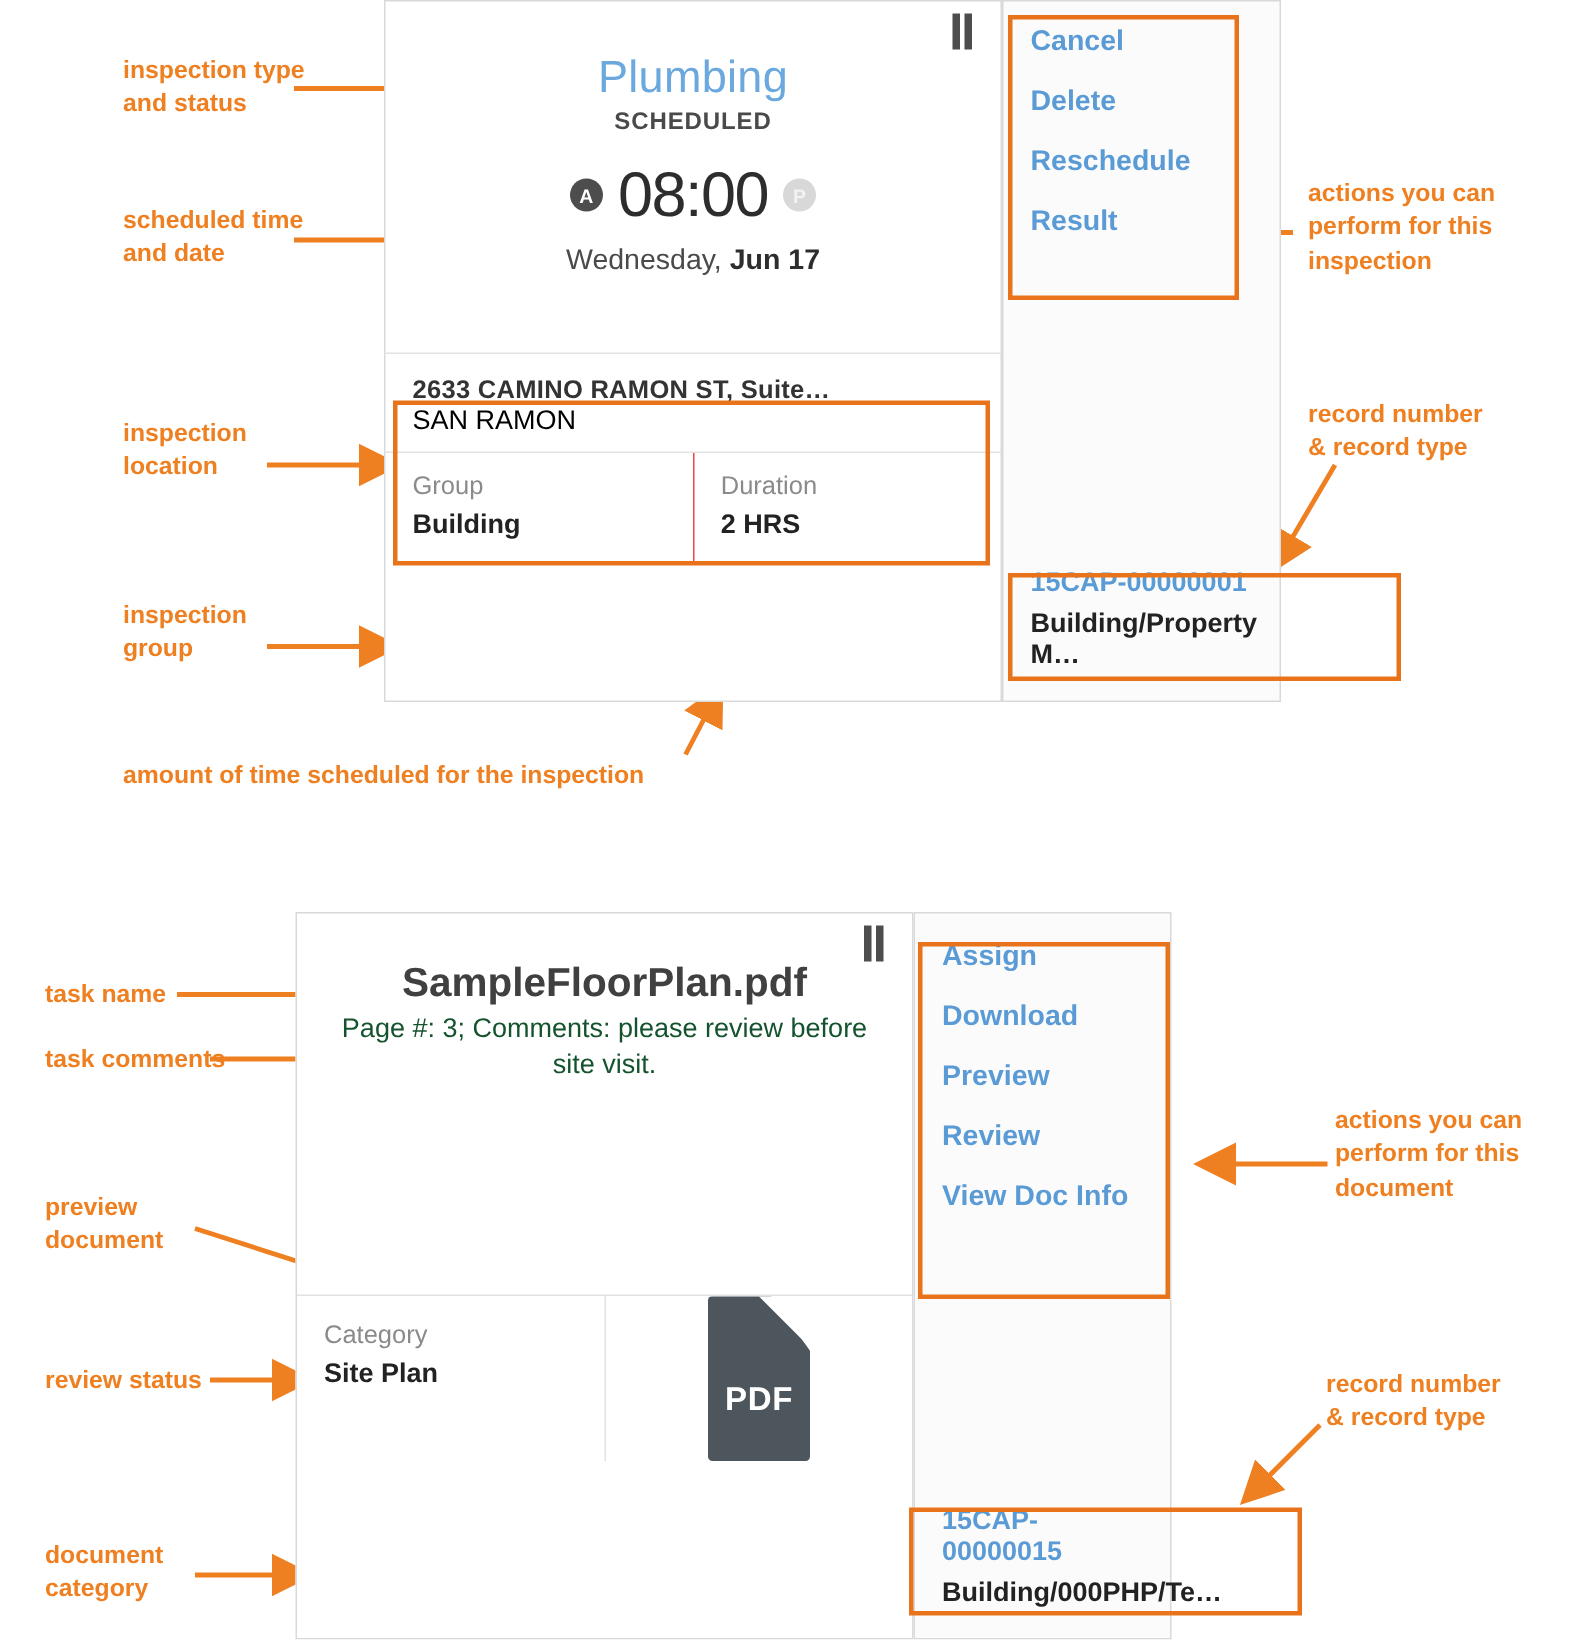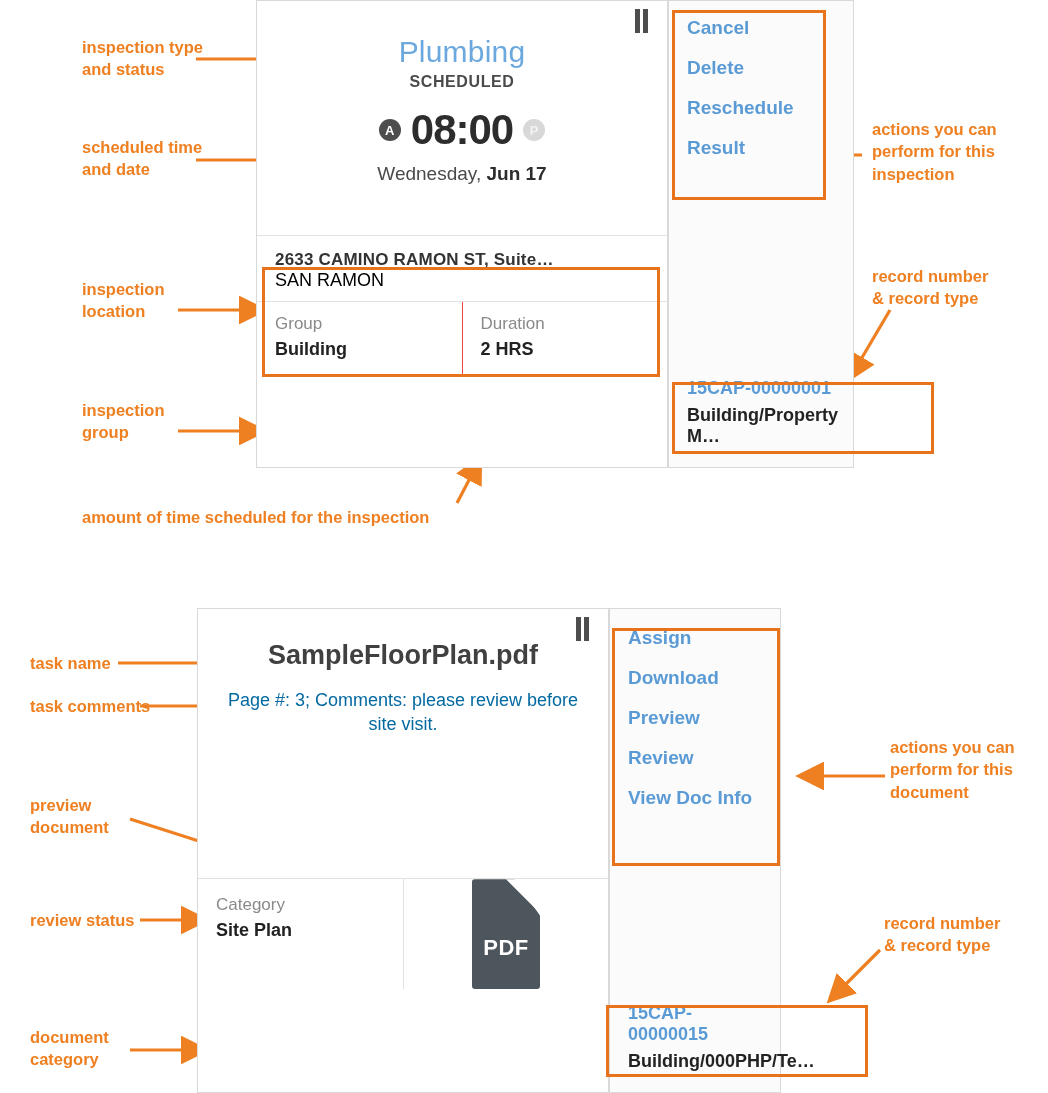--- a/index.html
+++ b/index.html
@@ -19,21 +19,21 @@
   
   .insp-type{
     text-align:center;font-size:30px;color:#6aa8de;font-weight:400;line-height:1;
     letter-spacing:.2px;
   }
   .insp-status{
     text-align:center;font-size:16px;color:#4a4a4a;font-weight:bold;
     letter-spacing:.6px;margin-top:6px;
   }
   .time-row{display:flex;align-items:center;justify-content:center;margin-top:18px;gap:10px;}
-  .time-val{font-size:42px;font-weight:bold;color:#2d2d2d;letter-spacing:-1px;line-height:1;}
+  .time-val{font-size:42px;font-weight:normal;color:#2d2d2d;letter-spacing:-1px;line-height:1;}
   .dot{width:22px;height:22px;border-radius:50%;display:flex;align-items:center;justify-content:center;
        font-size:13px;color:#fff;font-weight:bold;}
   .dot.am{background:#4d4d4d;}
   .dot.pm{background:#d8d8d8;color:#f2f2f2;}
   .date-row{text-align:center;margin-top:12px;font-size:19px;color:#4a4a4a;}
   .date-row b{font-weight:bold;color:#2d2d2d;}
 
   .addr-block{padding:14px 18px 10px 18px;border-top:1px solid #e2e2e2;}
   .addr-1{font-size:17px;font-weight:bold;color:#333;letter-spacing:.2px;}
   .addr-2{font-size:18px;color:#000000;}
@@ -49,21 +49,21 @@
   .action-link{
     display:block;font-size:19px;color:#5b9bd5;font-weight:bold;
     text-decoration:none;margin-bottom:18px;cursor:pointer;
   }
   .record-box{position:absolute;left:0;right:0;bottom:0;padding:10px 14px 12px 18px;box-sizing:border-box;}
   .record-num{font-size:18px;color:#5b9bd5;font-weight:bold;}
   .record-type{font-size:18px;color:#222;font-weight:bold;margin-top:6px;}
 
   
   .doc-name{text-align:center;font-size:27px;color:#404040;font-weight:700;line-height:1.1;}
-  .doc-comments{text-align:center;font-size:18px;color:#0369a1;line-height:1.35;margin-top:17px;padding:0 14px;}
+  .doc-comments{text-align:center;font-size:18px;color:#14532d;line-height:1.35;margin-top:2px;padding:0 14px;}
 
   .doc-lower{display:flex;border-top:1px solid #e2e2e2;}
   .doc-lower-left{width:50%;box-sizing:border-box;}
   .doc-lower-right{width:50%;box-sizing:border-box;border-left:1px solid #e2e2e2;
                    display:flex;align-items:center;justify-content:center;}
   .doc-field{padding:12px 18px 14px 18px;}
   .doc-field + .doc-field{border-top:1px solid #e2e2e2;}
   .doc-field-label{font-size:17px;color:#8a8a8a;}
   .doc-field-value{font-size:18px;color:#222;font-weight:bold;margin-top:5px;}
 

